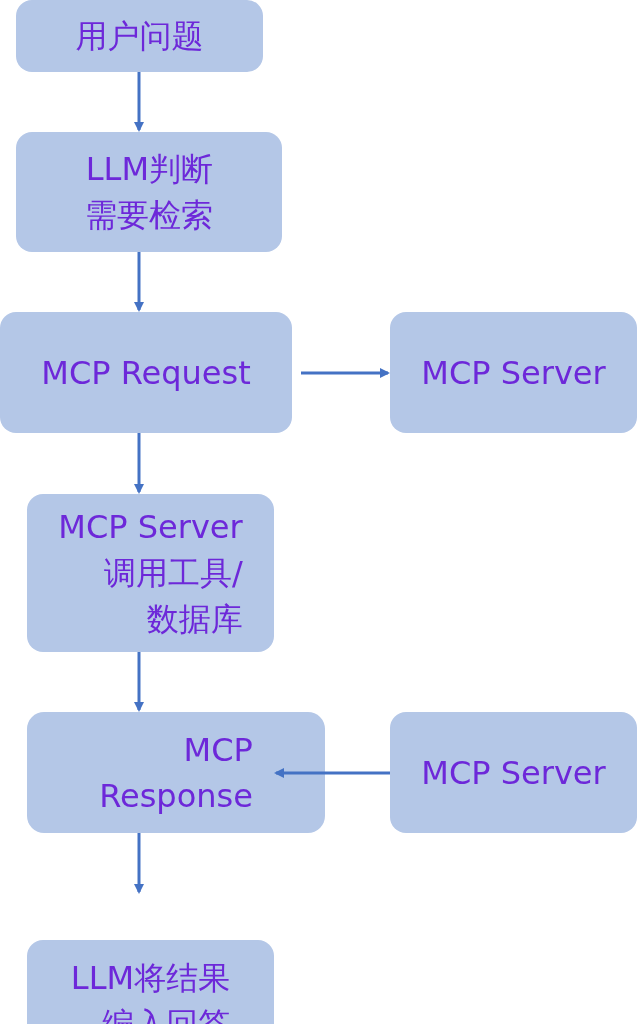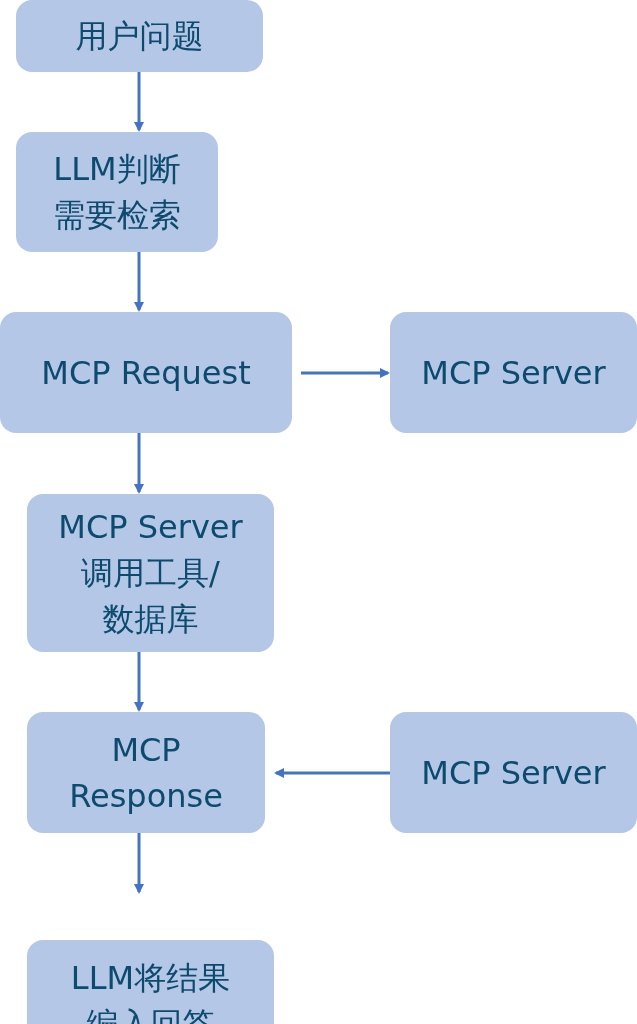--- a/index.html
+++ b/index.html
@@ -1,27 +1,27 @@
 <!DOCTYPE html>
 <html><head>
 <meta charset="utf-8">
 <style>
   html, body { margin: 0; padding: 0; background: #ffffff; }
   body { width: 637px; height: 1024px; position: relative; overflow: hidden;
          font-family: "DejaVu Sans", "Liberation Sans", sans-serif; }
   .node { position: absolute; background: #b4c7e7; border-radius: 16px;
           display: flex; align-items: center; justify-content: center;
-          text-align: center; color: #0c4a6e; font-size: 32px; line-height: 46px;
+          text-align: right; color: #6d28d9; font-size: 32px; line-height: 46px;
           white-space: pre-line; }
   #n1 { left: 16px;  top: 0px;   width: 247px; height: 72px; }
-  #n2 { left: 16px;  top: 132px; width: 202px; height: 120px; }
+  #n2 { left: 16px;  top: 132px; width: 266px; height: 120px; }
   #n3 { left: 0px;   top: 312px; width: 292px; height: 121px; }
   #n4 { left: 390px; top: 312px; width: 247px; height: 121px; }
   #n5 { left: 27px;  top: 494px; width: 247px; height: 158px; }
-  #n6 { left: 27px;  top: 712px; width: 238px; height: 121px; }
+  #n6 { left: 27px;  top: 712px; width: 298px; height: 121px; border-radius: 17px; }
   #n7 { left: 390px; top: 712px; width: 247px; height: 121px; }
   #n8 { left: 27px;  top: 940px; width: 247px; height: 122px; }
   svg.arrows { position: absolute; left: 0; top: 0; width: 637px; height: 1024px; pointer-events: none; }
 </style>
 </head>
 <body>
 
 <div class="node" id="n1">用户问题</div>
 <div class="node" id="n2">LLM判断
 需要检索</div>

